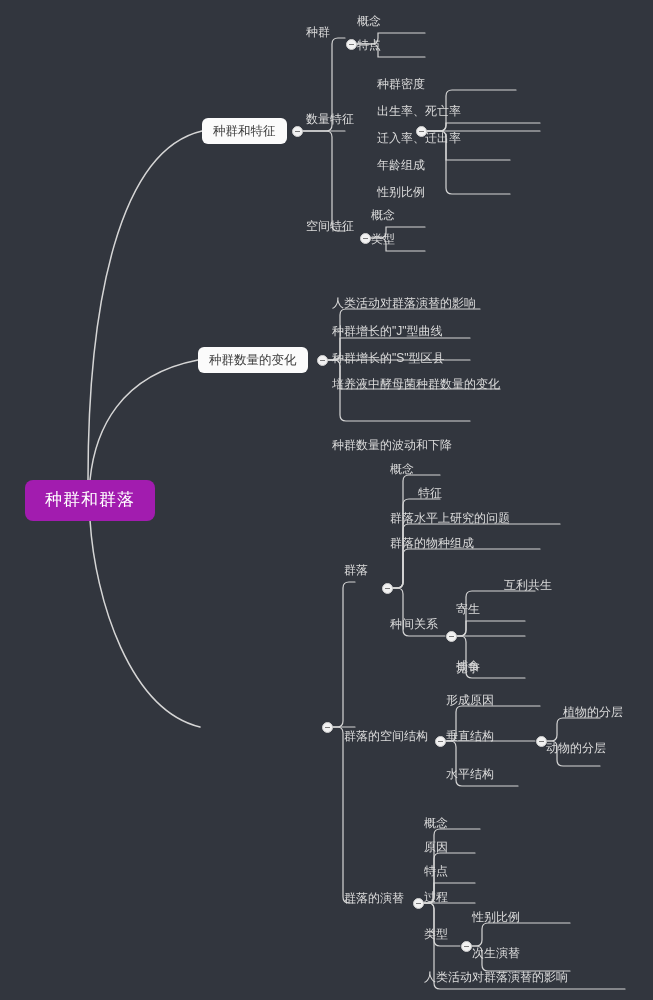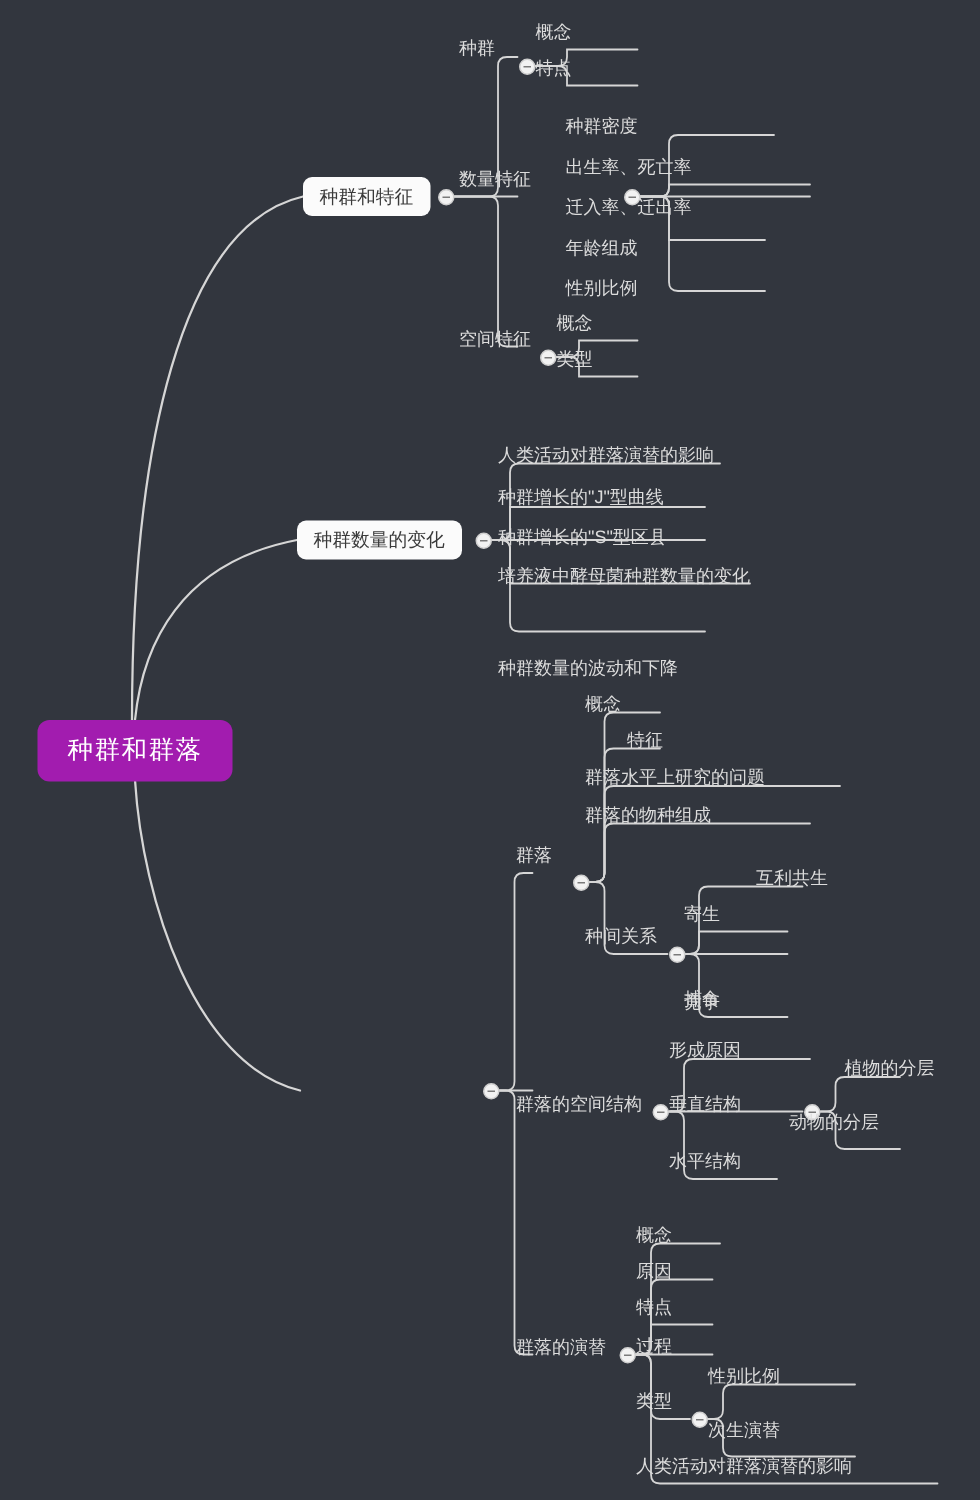--- a/index.html
+++ b/index.html
@@ -178,21 +178,21 @@
   <div class="node lbl" style="left:456px;top:602px;">寄生</div>
   <div class="node lbl" style="left:456px;top:661px;">竞争</div>
   <div class="node lbl" style="left:456px;top:659px;">捕食</div>
 
   <div class="node lbl" style="left:344px;top:729px;">群落的空间结构</div>
   <div class="dot" style="left:435px;top:736px;"></div>
   <div class="node lbl" style="left:446px;top:693px;">形成原因</div>
   <div class="node lbl" style="left:446px;top:729px;">垂直结构</div>
   <div class="dot" style="left:536px;top:736px;"></div>
   <div class="node lbl" style="left:563px;top:705px;">植物的分层</div>
-  <div class="node lbl" style="left:526px;top:741px;">动物的分层</div>
+  <div class="node lbl" style="left:546px;top:741px;">动物的分层</div>
   <div class="node lbl" style="left:446px;top:767px;">水平结构</div>
 
   <div class="node lbl" style="left:344px;top:891px;">群落的演替</div>
   <div class="dot" style="left:413px;top:898px;"></div>
   <div class="node lbl" style="left:424px;top:816px;">概念</div>
   <div class="node lbl" style="left:424px;top:840px;">原因</div>
   <div class="node lbl" style="left:424px;top:864px;">特点</div>
   <div class="node lbl" style="left:424px;top:890px;">过程</div>
   <div class="node lbl" style="left:424px;top:927px;">类型</div>
   <div class="dot" style="left:461px;top:941px;"></div>

